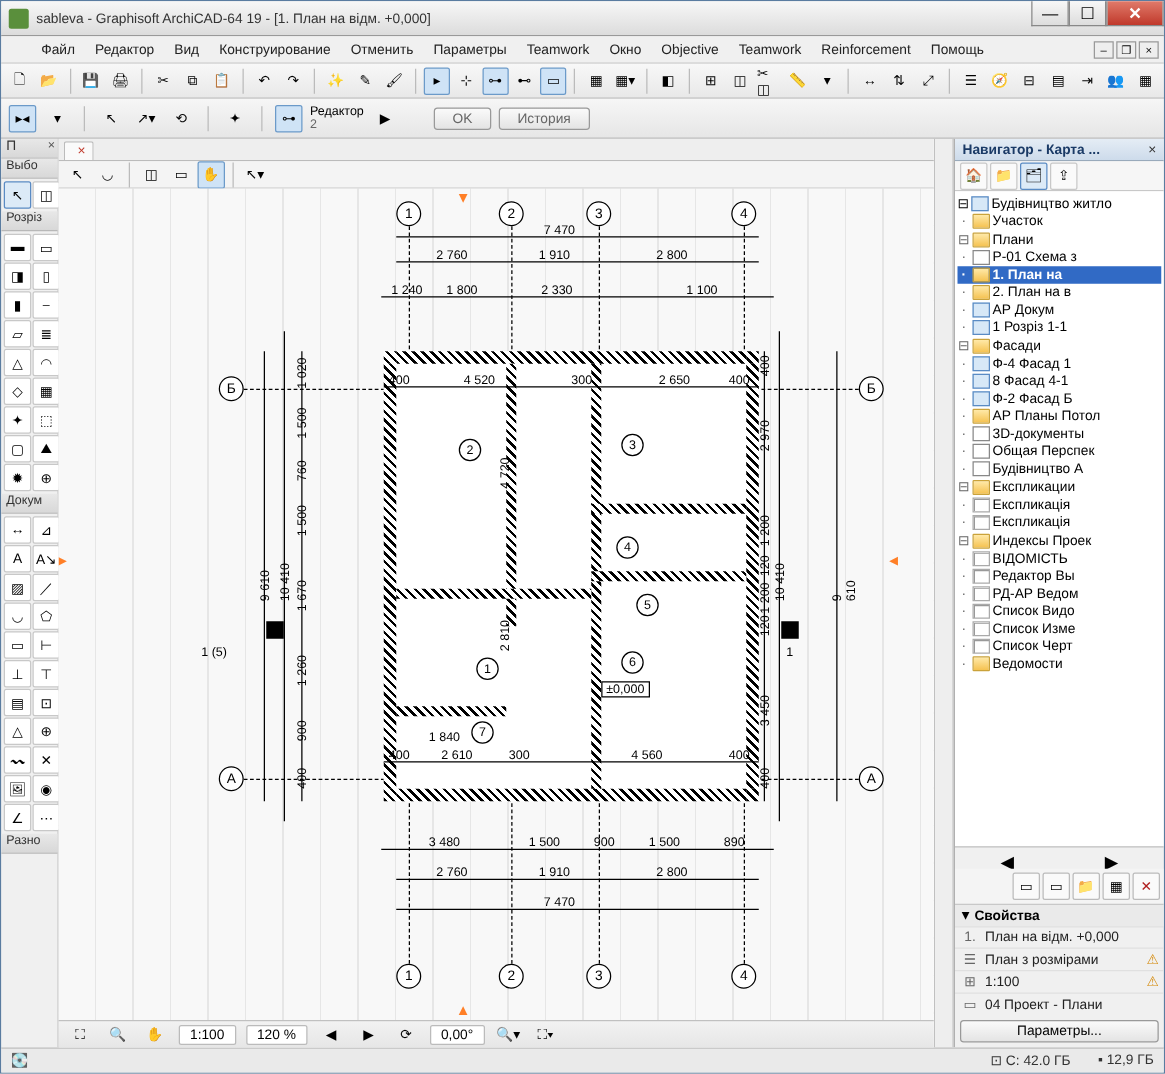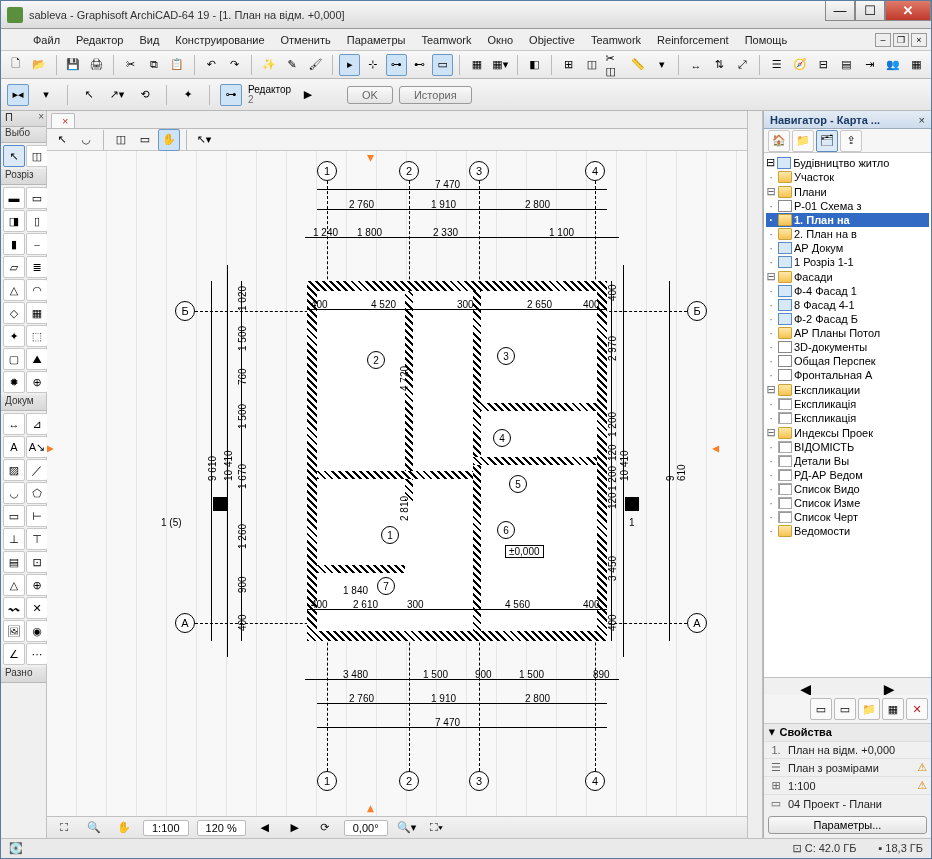--- a/index.html
+++ b/index.html
@@ -302,21 +302,21 @@
           <div class="inwall" style="left:356px; top:296px; width:124px; height:8px;"></div>
           <div class="inwall" style="left:200px; top:404px; width:88px; height:8px;"></div>
 
           <div class="roomMark" style="left:264px; top:365px;">1</div>
           <div class="roomMark" style="left:250px; top:190px;">2</div>
           <div class="roomMark" style="left:380px; top:186px;">3</div>
           <div class="roomMark" style="left:376px; top:268px;">4</div>
           <div class="roomMark" style="left:392px; top:314px;">5</div>
           <div class="roomMark" style="left:380px; top:360px;">6</div>
           <div class="roomMark" style="left:260px; top:416px;">7</div>
-          <div class="elev" style="left:364px; top:384px;margin-left:24px;">±0,000</div>
+          <div class="elev" style="left:364px; top:384px;">±0,000</div>
 
           <div class="sectMark" style="left:96px; top:336px;"></div>
           <div class="dim" style="left:44px; top:356px;">1 (5)</div>
           <div class="sectMark" style="left:508px; top:336px;"></div>
           <div class="dim" style="left:512px; top:356px;">1</div>
 
           <div class="dimline" style="left:200px; top:28px; width:290px;"></div>
           <div class="dim" style="left:318px; top:18px;">7 470</div>
 
           <div class="dimline" style="left:200px; top:48px; width:290px;"></div>
@@ -377,21 +377,21 @@
           <div class="dim" style="left:388px; top:438px;">4 560</div>
           <div class="dim" style="left:466px; top:438px;">400</div>
 
           <div class="dim" style="left:226px; top:424px;">1 840</div>
 
           <div class="dimline" style="left:188px; top:518px; width:314px;"></div>
           <div class="dim" style="left:226px; top:508px;">3 480</div>
           <div class="dim" style="left:306px; top:508px;">1 500</div>
           <div class="dim" style="left:358px; top:508px;">900</div>
           <div class="dim" style="left:402px; top:508px;">1 500</div>
-          <div class="dim" style="left:476px; top:508px;">890</div>
+          <div class="dim" style="left:462px; top:508px;">890</div>
 
           <div class="dimline" style="left:200px; top:542px; width:290px;"></div>
           <div class="dim" style="left:232px; top:532px;">2 760</div>
           <div class="dim" style="left:314px; top:532px;">1 910</div>
           <div class="dim" style="left:408px; top:532px;">2 800</div>
 
           <div class="dimline" style="left:200px; top:566px; width:290px;"></div>
           <div class="dim" style="left:318px; top:556px;">7 470</div>
         </div>
       </div>
@@ -497,21 +497,21 @@
             <span>3D-документы</span>
           </div>
           <div class="row pad1">
             <span style="width: 10px; display: inline-block; text-align: center; color: rgb(102, 102, 102);">·</span>
             <span class="icn pg"></span>
             <span>Общая Перспек</span>
           </div>
           <div class="row pad1">
             <span style="width: 10px; display: inline-block; text-align: center; color: rgb(102, 102, 102);">·</span>
             <span class="icn pg"></span>
-            <span>Фронтальная А</span>
+            <span>Будівництво А</span>
           </div>
           <div class="row pad1">
             <span style="width: 10px; display: inline-block; text-align: center; color: rgb(102, 102, 102);">⊟</span>
             <span class="icn fld"></span>
             <span>Експликации</span>
           </div>
           <div class="row pad2">
             <span style="width: 10px; display: inline-block; text-align: center; color: rgb(102, 102, 102);">·</span>
             <span class="icn sheet"></span>
             <span>Експликація</span>
@@ -527,21 +527,21 @@
             <span>Индексы Проек</span>
           </div>
           <div class="row pad2">
             <span style="width: 10px; display: inline-block; text-align: center; color: rgb(102, 102, 102);">·</span>
             <span class="icn sheet"></span>
             <span>ВІДОМІСТЬ</span>
           </div>
           <div class="row pad2">
             <span style="width: 10px; display: inline-block; text-align: center; color: rgb(102, 102, 102);">·</span>
             <span class="icn sheet"></span>
-            <span>Детали Вы</span>
+            <span>Редактор Вы</span>
           </div>
           <div class="row pad2">
             <span style="width: 10px; display: inline-block; text-align: center; color: rgb(102, 102, 102);">·</span>
             <span class="icn sheet"></span>
             <span>РД-АР Ведом</span>
           </div>
           <div class="row pad2">
             <span style="width: 10px; display: inline-block; text-align: center; color: rgb(102, 102, 102);">·</span>
             <span class="icn sheet"></span>
             <span>Список Видо</span>
@@ -595,16 +595,16 @@
           </div>
         <div class="prm">Параметры...</div>
       </div>
     </div>
   </div>
 
   <div class="globalstatus">
     <span>💽</span>
     <div class="right">
       <span>⊡ <span>C: 42.0 ГБ</span></span>
-      <span>▪ <span>18,3 ГБ</span></span>
+      <span>▪ <span>12,9 ГБ</span></span>
     </div>
   </div>
 </div>
 
 </body></html>

